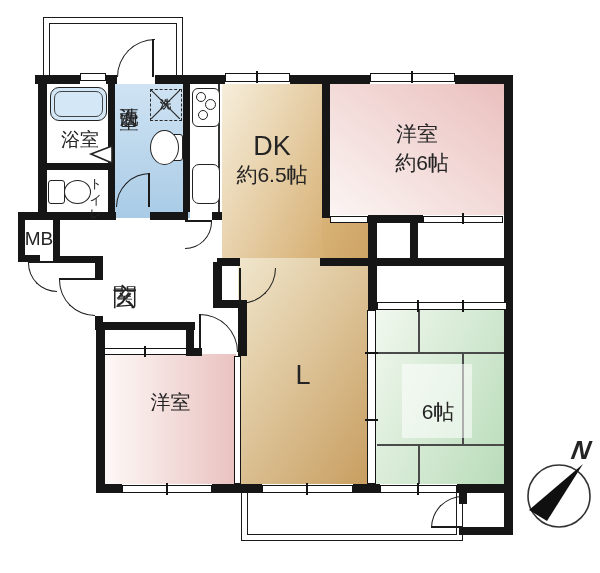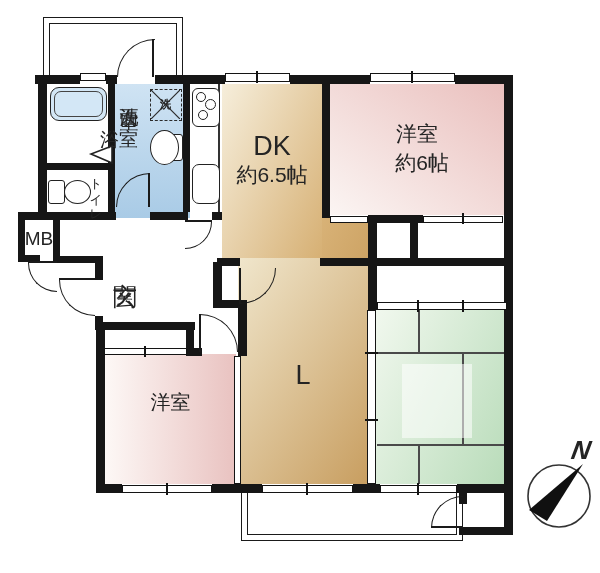--- a/index.html
+++ b/index.html
@@ -182,34 +182,35 @@
   <div class="fix" style="left:192px;top:88px;width:28px;height:39px;border-radius:6px;"></div>
   <div class="fix" style="left:196px;top:92px;width:10px;height:10px;border-radius:50%;border-width:1.3px;"></div>
   <div class="fix" style="left:205px;top:99px;width:11px;height:11px;border-radius:50%;border-width:1.3px;"></div>
   <div class="fix" style="left:198px;top:110px;width:10px;height:10px;border-radius:50%;border-width:1.3px;"></div>
 
   <div class="fix" style="left:192px;top:164px;width:28px;height:40px;border-radius:7px;"></div>
 
   <div class="fix" style="left:48px;top:180px;width:17px;height:24px;border-radius:3px;"></div>
   <div class="fix" style="left:64px;top:180px;width:27px;height:24px;border-radius:50%;"></div>
 
-  <div class="lab" style="left:54px;top:129px;width:52px;font-size:19px;margin-left:39px;">浴室</div>
+  <div class="lab" style="left:54px;top:129px;width:52px;font-size:19px;">浴室</div>
   <div class="vlab" style="left:116px;top:92px;height:90px;font-size:19px;">洗面室</div>
   <div class="vlab" style="left:87px;top:170px;height:46px;font-size:12.5px;letter-spacing:1px;">トイレ</div>
   <div class="lab" style="left:21px;top:228px;width:36px;font-size:19px;">MB</div>
   <div class="vlab" style="left:109px;top:264px;height:60px;font-size:24px;letter-spacing:3px;">玄関</div>
 
   <div class="lab" style="left:222px;top:131px;width:100px;font-size:27px;">DK</div>
   <div class="lab" style="left:212px;top:163px;width:120px;font-size:21px;">約6.5帖</div>
 
   <div class="lab" style="left:330px;top:122px;width:174px;font-size:21px;">洋室</div>
   <div class="lab" style="left:330px;top:151px;width:184px;font-size:21px;">約6帖</div>
 
   <div class="lab" style="left:238px;top:360px;width:130px;font-size:27px;">L</div>
 
+  <div class="lab" style="left:396px;top:400px;width:84px;font-size:21px;">6帖</div>
 
   <div class="lab" style="left:105px;top:391px;width:131px;font-size:20px;">洋室</div>
 
   <svg class="abs" style="left:523px;top:430px;z-index:60;" width="75" height="105" viewBox="0 0 75 105">
     <circle cx="36" cy="66" r="31" fill="#ffffff" stroke="#333" stroke-width="1.6"></circle>
     <polygon points="60,34 6,80 24,91" fill="#101010"></polygon>
   </svg>
   <div class="lab" style="left:566px;top:436px;width:30px;font-size:26px;font-style:italic;font-weight:600;transform:skewX(-10deg);">N</div>
 
 </div>

